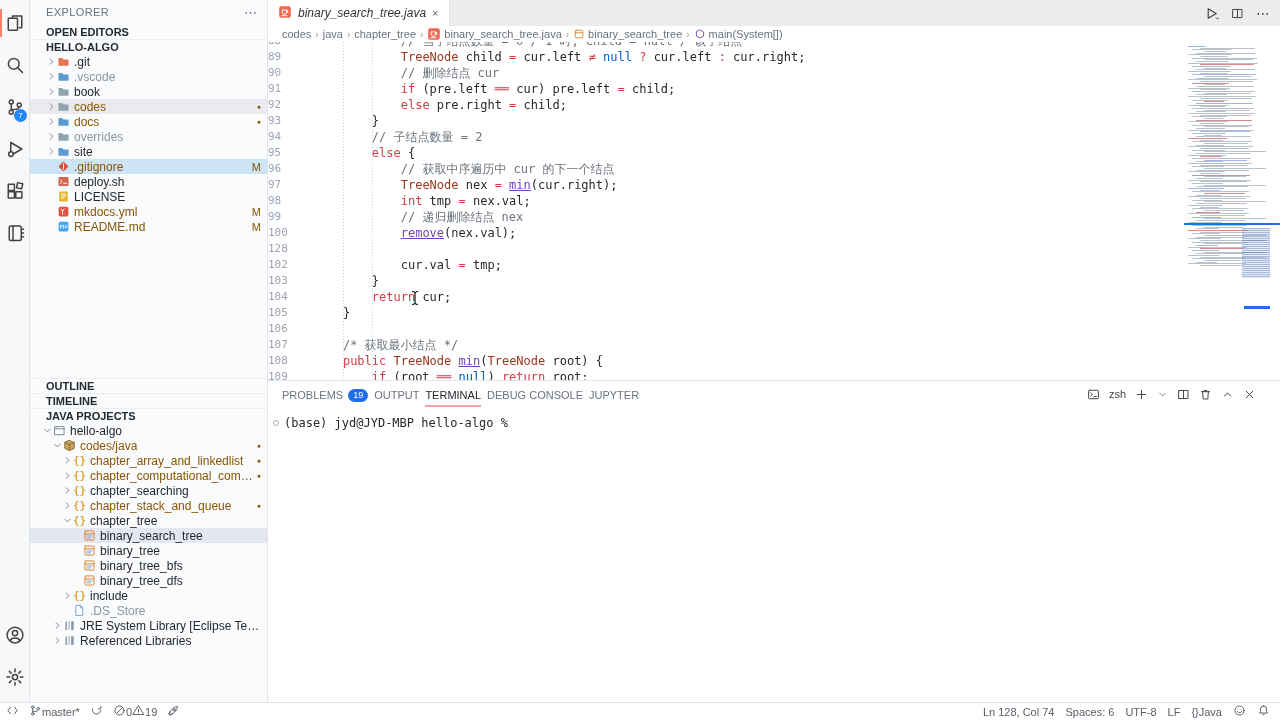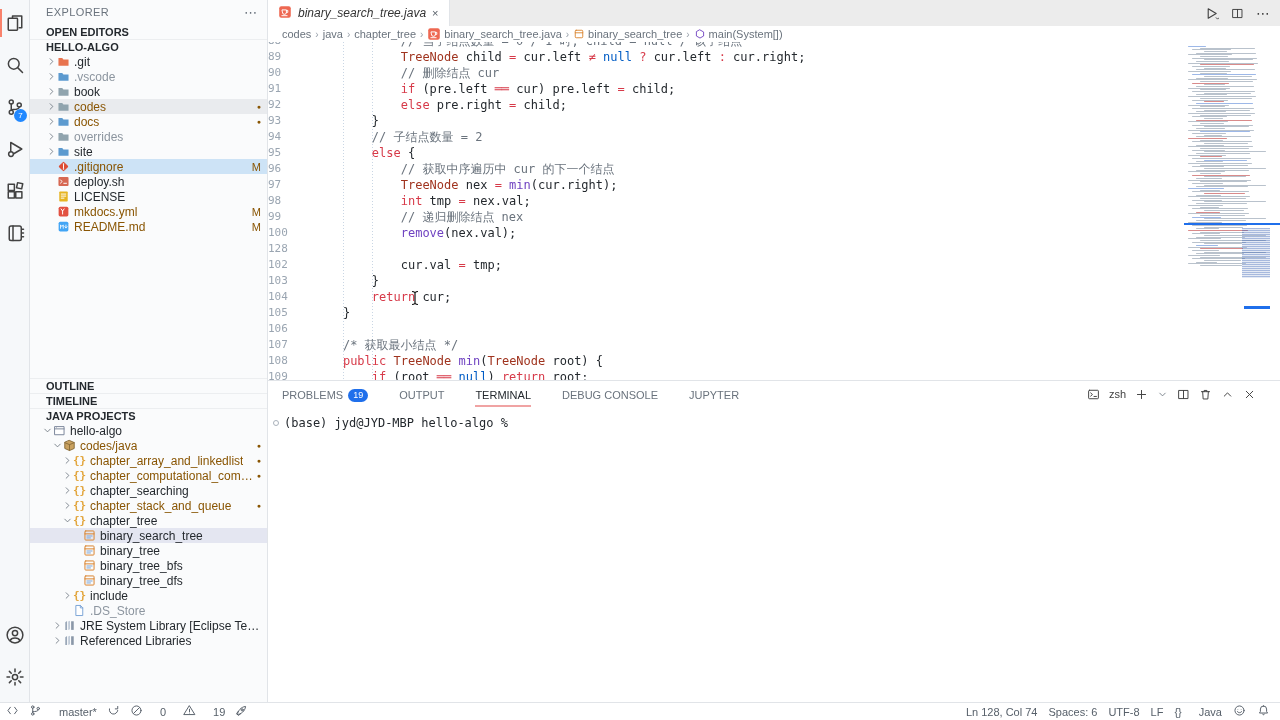--- a/index.html
+++ b/index.html
@@ -50,21 +50,21 @@
   .editor-actions { margin-left:auto; display:flex; align-items:center; gap:12px; padding-right:10px; color:#424242; }
   .editor-actions .ea { display:flex; align-items:center; cursor:pointer; }
   .breadcrumbs { height:16px; display:flex; align-items:center; padding-left:14px; gap:2px; font-size:11px; color:#6a737d; background:#fff; flex:none; }
   .bc-item { display:flex; align-items:center; gap:3px; cursor:pointer; }
   .bc-sep { color:#9aa2ac; margin:0 2px; font-size:10px; }
   .editor-body { flex:1; position:relative; overflow:hidden; background:#fff; }
   .code-lines { position:absolute; top:-9px; left:0; right:100px; }
   .cl { display:flex; height:16px; line-height:16px; font-family:"DejaVu Sans Mono","Liberation Mono",monospace; font-size:12px; }
   .cl .num { width:46px; flex:none; padding-right:13px; color:#9aa5b1; font-size:11px; }
   .cl pre { margin:0; white-space:pre; }
-  .tok-k { color:#d73a49; } .tok-t { color:#a0341f; } .tok-f { color:#6f42c1; }
+  .tok-k { color:#d73a49; } .tok-t { color:#a0341f; } .tok-f { color:#6f42c1;text-decoration:underline; }
   .tok-n { color:#005cc5; } .tok-c { color:#6a737d; } .tok-o { color:#d73a49; } .tok-p { color:#24292e; }
   .iguide { position:absolute; top:0; bottom:0; width:1px;
     background-image:repeating-linear-gradient(to bottom,#c9d6e4 0 1px,transparent 1px 3px); }
   .minimap { position:absolute; top:0; right:0; bottom:0; width:96px; background:#fff; }
   .mm-rows { position:absolute; top:4px; left:4px; right:14px; }
   .mm-row { height:1px; margin-bottom:0.68px; border-radius:1px; }
   .mm-cursorline { position:absolute; left:0; right:0; top:181px; height:2px; background:#1f6feb; }
   .mm-block { position:absolute; right:10px; top:186px; width:28px; height:50px;
     background-image:repeating-linear-gradient(to bottom,rgba(60,100,180,.45) 0 1px,rgba(150,170,210,.25) 1px 2px); }
   .mm-bluebar { position:absolute; right:10px; top:264px; width:26px; height:3px; background:#1f6feb; }
@@ -77,21 +77,21 @@
   .pbadge { background:#1f6feb; color:#fff; border-radius:8px; font-size:9px; padding:1px 5px; line-height:11px; }
   .panel-toolbar { margin-left:auto; display:flex; align-items:center; gap:9px; padding-right:24px; color:#424242; }
   .panel-toolbar .pt { display:flex; align-items:center; cursor:pointer; }
   .shell-label { font-size:11px; color:#424242; }
   .terminal { flex:1; position:relative; font-family:"DejaVu Sans Mono","Liberation Mono",monospace; font-size:12px; color:#24292e; padding:9px 0 0 16px; }
   .cmd-dot { position:absolute; left:5px; top:13px; width:6px; height:6px; border:1px solid #aab2bc; border-radius:50%; }
 
   
   .statusbar { position:absolute; left:0; right:0; bottom:0; height:18px; background:#fff; border-top:1px solid #e1e4e8;
     display:flex; align-items:center; font-size:11px; color:#57606a; padding:0 10px 0 6px; }
-  .sb-item { display:flex; align-items:center; gap:17px; cursor:pointer; white-space:nowrap; }
+  .sb-item { display:flex; align-items:center; gap:0; cursor:pointer; white-space:nowrap; }
   .sb-left { display:flex; align-items:center; gap:10px; }
   .sb-right { margin-left:auto; display:flex; align-items:center; gap:11px; }
   .statusbar svg { stroke:#57606a; }
 
   .mouse-cursor { position:absolute; left:410px; top:290px; z-index:50; pointer-events:none; }
   .braces-glyph { font-family:"DejaVu Sans Mono",monospace; color:#e2a53c; font-weight:bold; font-size:11px; }
 </style>
 </head>
 <body>
 
@@ -819,21 +819,21 @@
             <div class="mm-row" style="margin-left: 0px; width: 58px; background: rgb(185, 194, 204);"></div>
             <div class="mm-row" style="margin-left: 12px; width: 42px; background: rgb(185, 194, 204);"></div>
           </div>
         <div class="mm-block"></div>
         <div class="mm-cursorline"></div>
         <div class="mm-bluebar"></div>
       </div>
     </div>
     <div class="panel">
       <div class="panel-tabs">
-        <span id="ptabs" style="display:flex;gap:31px;height:100%;align-items:center">
+        <span id="ptabs" style="display:flex;gap:6px;height:100%;align-items:center">
             <div class="ptab">
               <span>PROBLEMS</span>
               <span class="pbadge">19</span>
             </div>
             <div class="ptab">
               <span>OUTPUT</span>
             </div>
             <div class="ptab active">
               <span>TERMINAL</span>
             </div>

